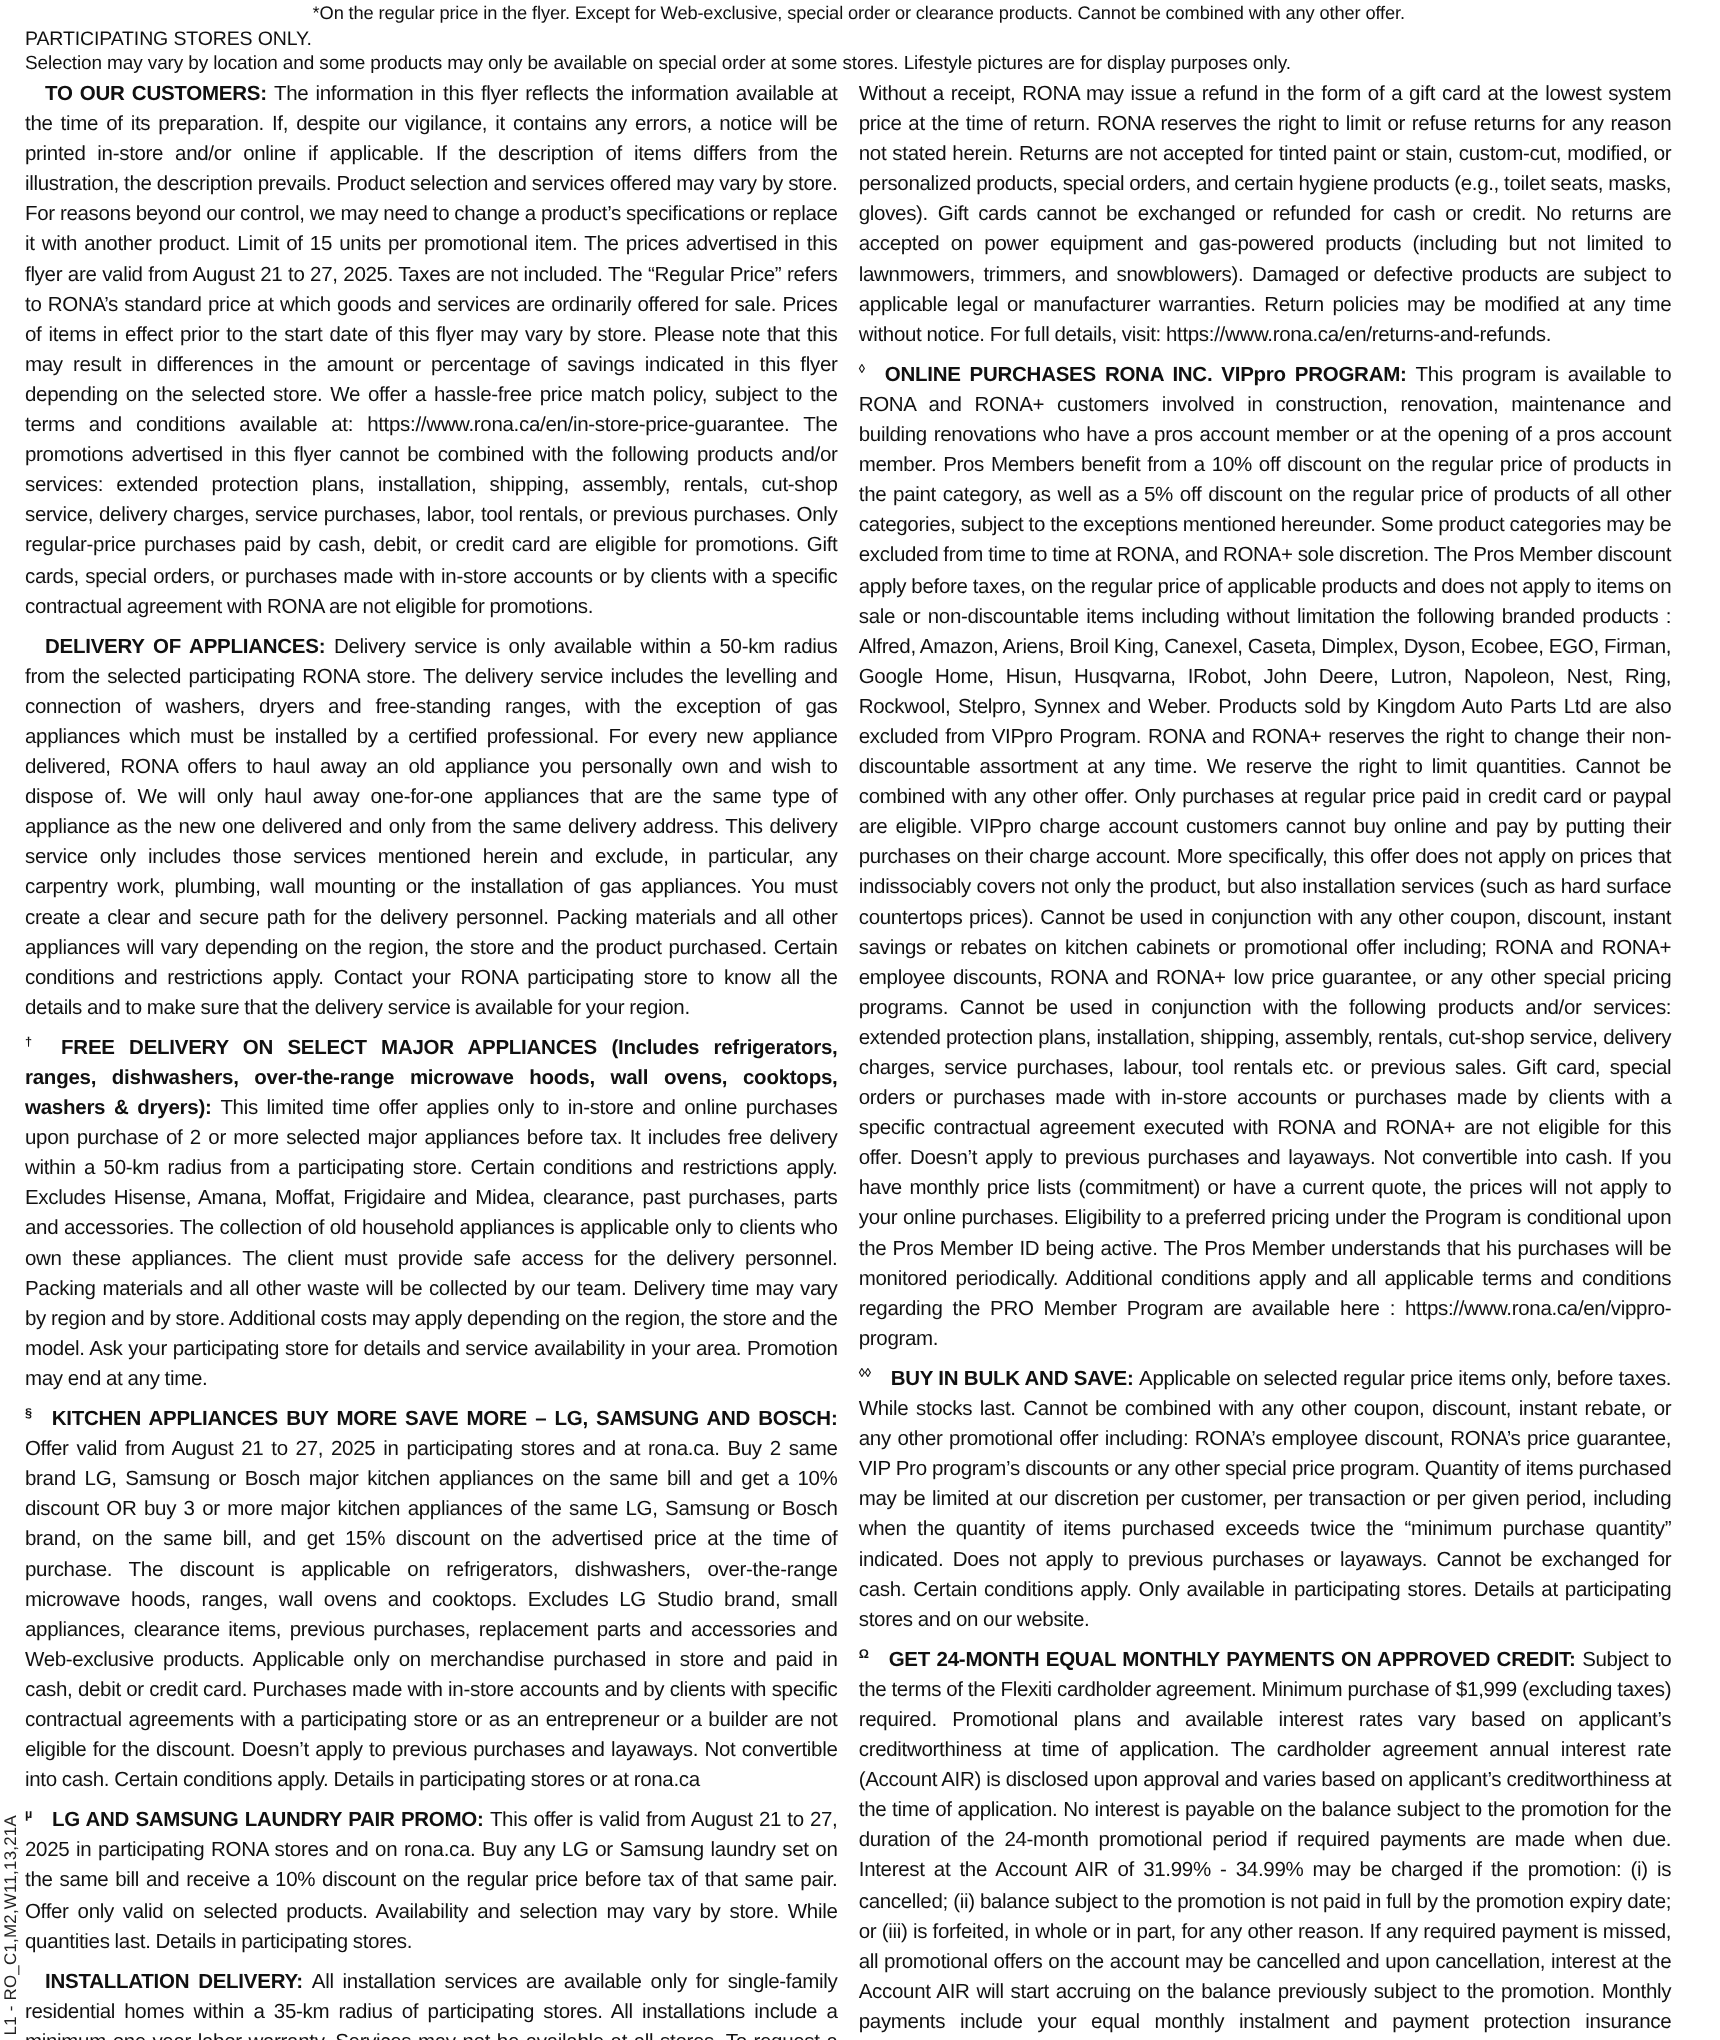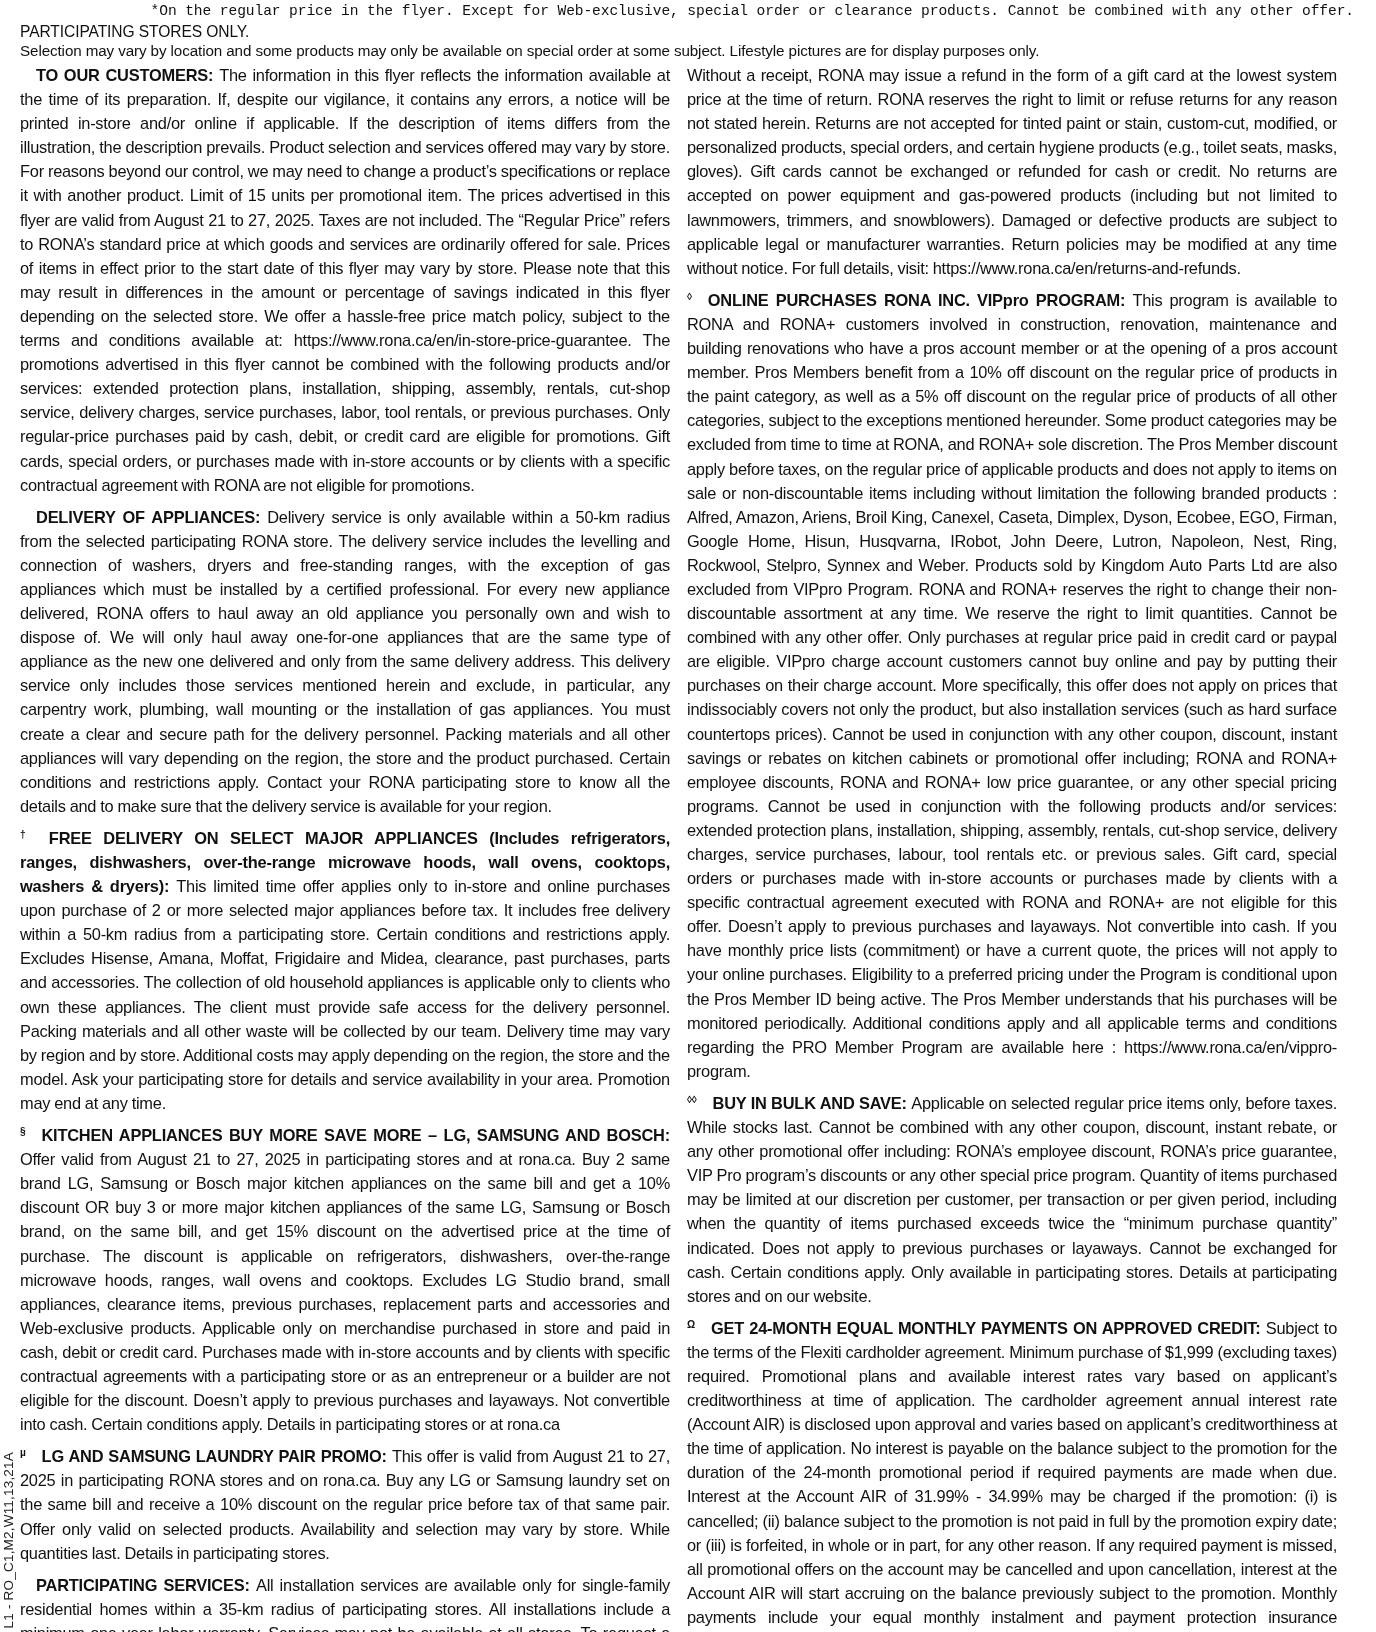--- a/index.html
+++ b/index.html
@@ -10,25 +10,24 @@
     font-family:"Liberation Sans","DejaVu Sans",sans-serif;
     overflow:hidden;
     position:relative;
   }
   .page{
     position:absolute;inset:0;
     padding:2px 22px 0 20px;
     box-sizing:border-box;
   }
   .star-line{
-    text-align:right;
+    text-align:center;
     font-size:14.6px;
     line-height:19px;
     letter-spacing:-0.1px;
-    font-family:Liberation Mono, monospace;
   }
   .participating{
     font-size:15.6px;
     line-height:19px;
     margin-top:1px;
     letter-spacing:-0.1px;
   }
   .selection{
     font-size:15.2px;
     line-height:19px;
@@ -72,30 +71,30 @@
     color:#222;
     white-space:nowrap;
   }
 </style>
 </head>
 <body>
 
 <div class="page">
   <div class="star-line">*On the regular price in the flyer. Except for Web-exclusive, special order or clearance products. Cannot be combined with any other offer.</div>
   <div class="participating">PARTICIPATING STORES ONLY.</div>
-  <div class="selection">Selection may vary by location and some products may only be available on special order at some subject. Lifestyle pictures are for display purposes only.</div>
+  <div class="selection">Selection may vary by location and some products may only be available on special order at some stores. Lifestyle pictures are for display purposes only.</div>
 
   <div class="columns">
     <div class="col">
         <p class="section"><b class="heading">TO OUR CUSTOMERS: </b><span>The information in this flyer reflects the information available at the time of its preparation. If, despite our vigilance, it contains any errors, a notice will be printed in-store and/or online if applicable. If the description of items differs from the illustration, the description prevails. Product selection and services offered may vary by store. For reasons beyond our control, we may need to change a product’s specifications or replace it with another product. Limit of 15 units per promotional item. The prices advertised in this flyer are valid from August 21 to 27, 2025. Taxes are not included. The “Regular Price” refers to RONA’s standard price at which goods and services are ordinarily offered for sale. Prices of items in effect prior to the start date of this flyer may vary by store. Please note that this may result in differences in the amount or percentage of savings indicated in this flyer depending on the selected store. We offer a hassle-free price match policy, subject to the terms and conditions available at: https://www.rona.ca/en/in-store-price-guarantee. The promotions advertised in this flyer cannot be combined with the following products and/or services: extended protection plans, installation, shipping, assembly, rentals, cut-shop service, delivery charges, service purchases, labor, tool rentals, or previous purchases. Only regular-price purchases paid by cash, debit, or credit card are eligible for promotions. Gift cards, special orders, or purchases made with in-store accounts or by clients with a specific contractual agreement with RONA are not eligible for promotions.</span></p>
         <p class="section"><b class="heading">DELIVERY OF APPLIANCES: </b><span>Delivery service is only available within a 50-km radius from the selected participating RONA store. The delivery service includes the levelling and connection of washers, dryers and free-standing ranges, with the exception of gas appliances which must be installed by a certified professional. For every new appliance delivered, RONA offers to haul away an old appliance you personally own and wish to dispose of. We will only haul away one-for-one appliances that are the same type of appliance as the new one delivered and only from the same delivery address. This delivery service only includes those services mentioned herein and exclude, in particular, any carpentry work, plumbing, wall mounting or the installation of gas appliances. You must create a clear and secure path for the delivery personnel. Packing materials and all other appliances will vary depending on the region, the store and the product purchased. Certain conditions and restrictions apply. Contact your RONA participating store to know all the details and to make sure that the delivery service is available for your region.</span></p>
         <p class="section"><sup class="marker">†</sup><b class="heading">FREE DELIVERY ON SELECT MAJOR APPLIANCES (Includes refrigerators, ranges, dishwashers, over-the-range microwave hoods, wall ovens, cooktops, washers &amp; dryers): </b><span>This limited time offer applies only to in-store and online purchases upon purchase of 2 or more selected major appliances before tax. It includes free delivery within a 50-km radius from a participating store. Certain conditions and restrictions apply. Excludes Hisense, Amana, Moffat, Frigidaire and Midea, clearance, past purchases, parts and accessories. The collection of old household appliances is applicable only to clients who own these appliances. The client must provide safe access for the delivery personnel. Packing materials and all other waste will be collected by our team. Delivery time may vary by region and by store. Additional costs may apply depending on the region, the store and the model. Ask your participating store for details and service availability in your area. Promotion may end at any time.</span></p>
         <p class="section"><sup class="marker">§</sup><b class="heading">KITCHEN APPLIANCES BUY MORE SAVE MORE – LG, SAMSUNG AND BOSCH: </b><span>Offer valid from August 21 to 27, 2025 in participating stores and at rona.ca. Buy 2 same brand LG, Samsung or Bosch major kitchen appliances on the same bill and get a 10% discount OR buy 3 or more major kitchen appliances of the same LG, Samsung or Bosch brand, on the same bill, and get 15% discount on the advertised price at the time of purchase. The discount is applicable on refrigerators, dishwashers, over-the-range microwave hoods, ranges, wall ovens and cooktops. Excludes LG Studio brand, small appliances, clearance items, previous purchases, replacement parts and accessories and Web-exclusive products. Applicable only on merchandise purchased in store and paid in cash, debit or credit card. Purchases made with in-store accounts and by clients with specific contractual agreements with a participating store or as an entrepreneur or a builder are not eligible for the discount. Doesn’t apply to previous purchases and layaways. Not convertible into cash. Certain conditions apply. Details in participating stores or at rona.ca</span></p>
         <p class="section"><sup class="marker">µ</sup><b class="heading">LG AND SAMSUNG LAUNDRY PAIR PROMO: </b><span>This offer is valid from August 21 to 27, 2025 in participating RONA stores and on rona.ca. Buy any LG or Samsung laundry set on the same bill and receive a 10% discount on the regular price before tax of that same pair. Offer only valid on selected products. Availability and selection may vary by store. While quantities last. Details in participating stores.</span></p>
-        <p class="section"><b class="heading">PARTICIPATING SERVICES: </b><span>All installation services are available only for single-family residential homes within a 35-km radius of participating stores. All installations include a minimum one-year labor warranty. Services may not be available at all stores. To request a quote, visit rona.ca/install or call 1-844-454-1454.</span></p>
+        <p class="section"><b class="heading">INSTALLATION DELIVERY: </b><span>All installation services are available only for single-family residential homes within a 35-km radius of participating stores. All installations include a minimum one-year labor warranty. Services may not be available at all stores. To request a quote, visit rona.ca/install or call 1-844-454-1454.</span></p>
       </div>
     <div class="col">
         <p class="section"><span>Without a receipt, RONA may issue a refund in the form of a gift card at the lowest system price at the time of return. RONA reserves the right to limit or refuse returns for any reason not stated herein. Returns are not accepted for tinted paint or stain, custom-cut, modified, or personalized products, special orders, and certain hygiene products (e.g., toilet seats, masks, gloves). Gift cards cannot be exchanged or refunded for cash or credit. No returns are accepted on power equipment and gas-powered products (including but not limited to lawnmowers, trimmers, and snowblowers). Damaged or defective products are subject to applicable legal or manufacturer warranties. Return policies may be modified at any time without notice. For full details, visit: https://www.rona.ca/en/returns-and-refunds.</span></p>
         <p class="section"><sup class="marker">◊</sup><b class="heading">ONLINE PURCHASES RONA INC. VIPpro PROGRAM: </b><span>This program is available to RONA and RONA+ customers involved in construction, renovation, maintenance and building renovations who have a pros account member or at the opening of a pros account member. Pros Members benefit from a 10% off discount on the regular price of products in the paint category, as well as a 5% off discount on the regular price of products of all other categories, subject to the exceptions mentioned hereunder. Some product categories may be excluded from time to time at RONA, and RONA+ sole discretion. The Pros Member discount apply before taxes, on the regular price of applicable products and does not apply to items on sale or non-discountable items including without limitation the following branded products : Alfred, Amazon, Ariens, Broil King, Canexel, Caseta, Dimplex, Dyson, Ecobee, EGO, Firman, Google Home, Hisun, Husqvarna, IRobot, John Deere, Lutron, Napoleon, Nest, Ring, Rockwool, Stelpro, Synnex and Weber. Products sold by Kingdom Auto Parts Ltd are also excluded from VIPpro Program. RONA and RONA+ reserves the right to change their non-discountable assortment at any time. We reserve the right to limit quantities. Cannot be combined with any other offer. Only purchases at regular price paid in credit card or paypal are eligible. VIPpro charge account customers cannot buy online and pay by putting their purchases on their charge account. More specifically, this offer does not apply on prices that indissociably covers not only the product, but also installation services (such as hard surface countertops prices). Cannot be used in conjunction with any other coupon, discount, instant savings or rebates on kitchen cabinets or promotional offer including; RONA and RONA+ employee discounts, RONA and RONA+ low price guarantee, or any other special pricing programs. Cannot be used in conjunction with the following products and/or services: extended protection plans, installation, shipping, assembly, rentals, cut-shop service, delivery charges, service purchases, labour, tool rentals etc. or previous sales. Gift card, special orders or purchases made with in-store accounts or purchases made by clients with a specific contractual agreement executed with RONA and RONA+ are not eligible for this offer. Doesn’t apply to previous purchases and layaways. Not convertible into cash. If you have monthly price lists (commitment) or have a current quote, the prices will not apply to your online purchases. Eligibility to a preferred pricing under the Program is conditional upon the Pros Member ID being active. The Pros Member understands that his purchases will be monitored periodically. Additional conditions apply and all applicable terms and conditions regarding the PRO Member Program are available here : https://www.rona.ca/en/vippro-program.</span></p>
         <p class="section"><sup class="marker">◊◊</sup><b class="heading">BUY IN BULK AND SAVE: </b><span>Applicable on selected regular price items only, before taxes. While stocks last. Cannot be combined with any other coupon, discount, instant rebate, or any other promotional offer including: RONA’s employee discount, RONA’s price guarantee, VIP Pro program’s discounts or any other special price program. Quantity of items purchased may be limited at our discretion per customer, per transaction or per given period, including when the quantity of items purchased exceeds twice the “minimum purchase quantity” indicated. Does not apply to previous purchases or layaways. Cannot be exchanged for cash. Certain conditions apply. Only available in participating stores. Details at participating stores and on our website.</span></p>
         <p class="section"><sup class="marker">Ω</sup><b class="heading">GET 24-MONTH EQUAL MONTHLY PAYMENTS ON APPROVED CREDIT: </b><span>Subject to the terms of the Flexiti cardholder agreement. Minimum purchase of $1,999 (excluding taxes) required. Promotional plans and available interest rates vary based on applicant’s creditworthiness at time of application. The cardholder agreement annual interest rate (Account AIR) is disclosed upon approval and varies based on applicant’s creditworthiness at the time of application. No interest is payable on the balance subject to the promotion for the duration of the 24-month promotional period if required payments are made when due. Interest at the Account AIR of 31.99% - 34.99% may be charged if the promotion: (i) is cancelled; (ii) balance subject to the promotion is not paid in full by the promotion expiry date; or (iii) is forfeited, in whole or in part, for any other reason. If any required payment is missed, all promotional offers on the account may be cancelled and upon cancellation, interest at the Account AIR will start accruing on the balance previously subject to the promotion. Monthly payments include your equal monthly instalment and payment protection insurance premiums, fees, and taxes, if applicable. Promotional plans are conditional upon meeting identification and verification requirements and subject to having a valid email address. Notifications on changes to promotions and terms will be provided as required by legislation.Financing arranged by Flexiti Financial Inc. B.C. Licence No. 83660. Flexiti and the Flexiti design are trademarks of Flexiti Financial Inc.</span></p>
       </div>
   </div>
 </div>
 

